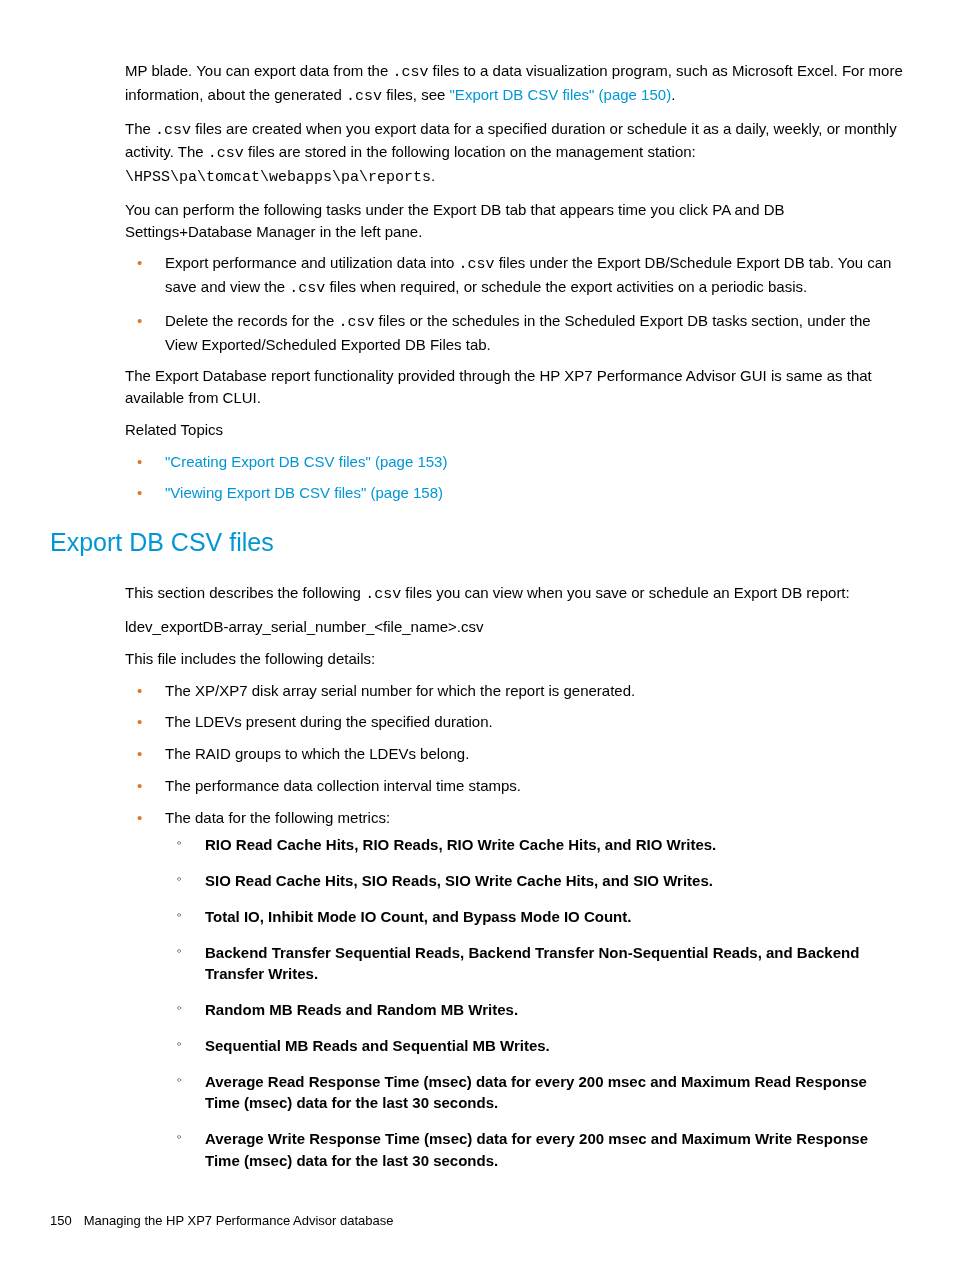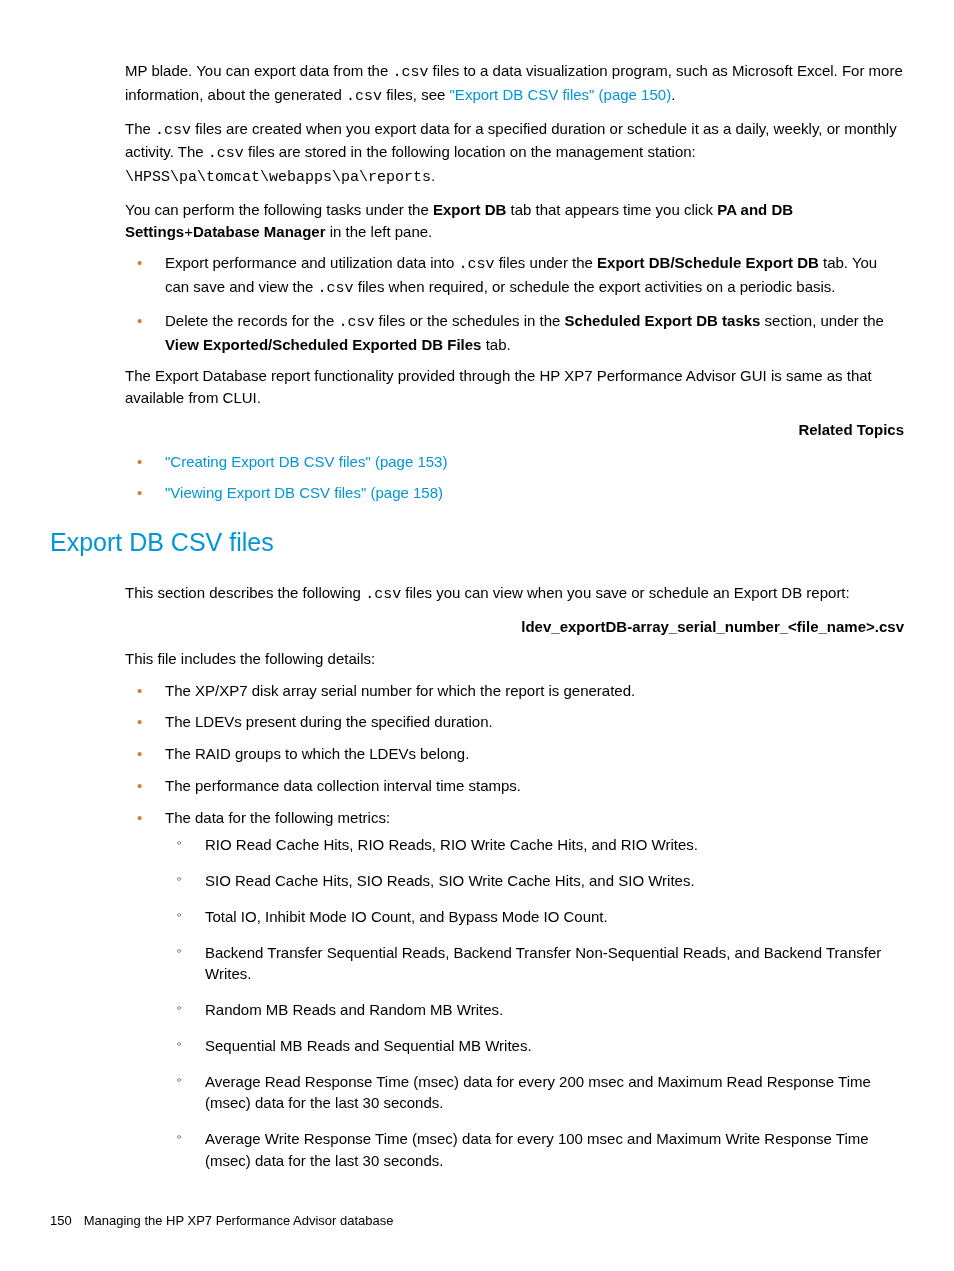--- a/index.html
+++ b/index.html
@@ -47,37 +47,38 @@
   }
   ul.circ {
     list-style: none;
     padding: 0;
     margin: 6px 0 0 0;
   }
   ul.circ > li {
     position: relative;
     padding-left: 40px;
     margin: 0 0 14px 0;
+    font-weight: bold;
   }
   ul.circ > li::before {
     content: "◦";
     color: #000;
     position: absolute;
     left: 12px;
     top: 0;
     font-size: 13px;
   }
   h2.section {
     font-family: Arial, Helvetica, sans-serif;
     font-weight: 300;
     font-size: 25px;
     color: #0096d6;
     margin: 20px 0 22px 0;
   }
-  .bold { font-weight: bold; text-align: right; }
+  .bold { font-weight: normal; }
   .footer {
     margin-top: 40px;
     font-size: 13px;
     color: #000;
   }
   .footer .pagenum { margin-right: 12px; display:inline-block; }
 </style>
 </head>
 <body>
 
@@ -131,21 +132,21 @@
     <li>
       <span>The data for the following metrics:</span>
       <ul class="circ">
         <li>RIO Read Cache Hits, RIO Reads, RIO Write Cache Hits, and RIO Writes.</li>
         <li>SIO Read Cache Hits, SIO Reads, SIO Write Cache Hits, and SIO Writes.</li>
         <li>Total IO, Inhibit Mode IO Count, and Bypass Mode IO Count.</li>
         <li>Backend Transfer Sequential Reads, Backend Transfer Non-Sequential Reads, and Backend Transfer Writes.</li>
         <li>Random MB Reads and Random MB Writes.</li>
         <li>Sequential MB Reads and Sequential MB Writes.</li>
         <li>Average Read Response Time (msec) data for every 200 msec and Maximum Read Response Time (msec) data for the last 30 seconds.</li>
-        <li>Average Write Response Time (msec) data for every 100 msec and Maximum Write Response Time (msec) data for the last 30 seconds.</li>
+        <li>Average Write Response Time (msec) data for every 200 msec and Maximum Write Response Time (msec) data for the last 30 seconds.</li>
       </ul>
     </li>
   </ul>
 </div>
 
 <div class="footer">
   <span class="pagenum">150</span><span>Managing the HP XP7 Performance Advisor database</span>
 </div>
 
 </body></html>

